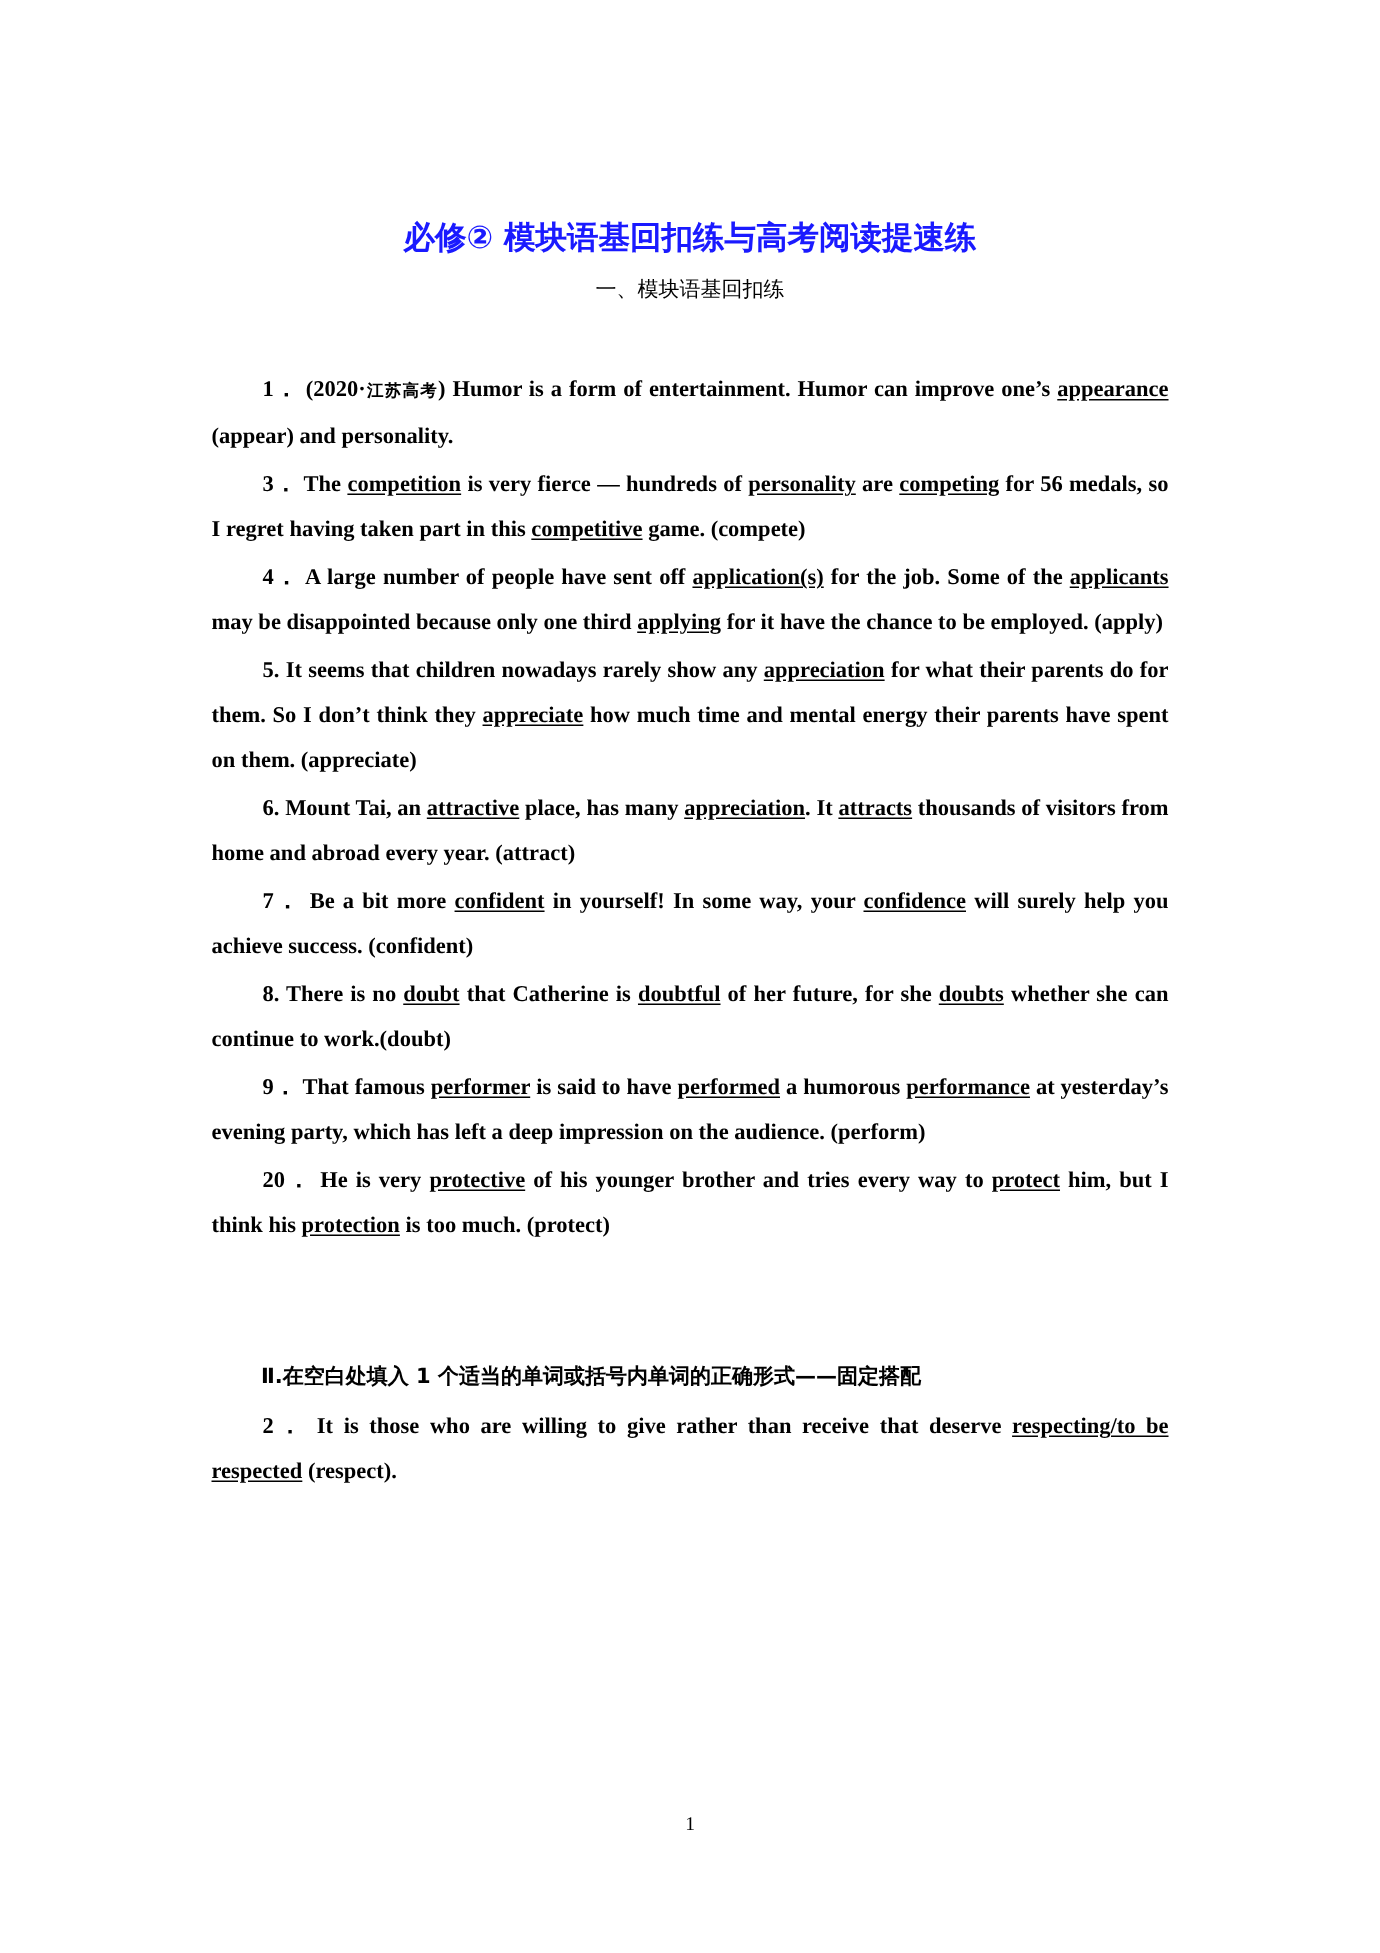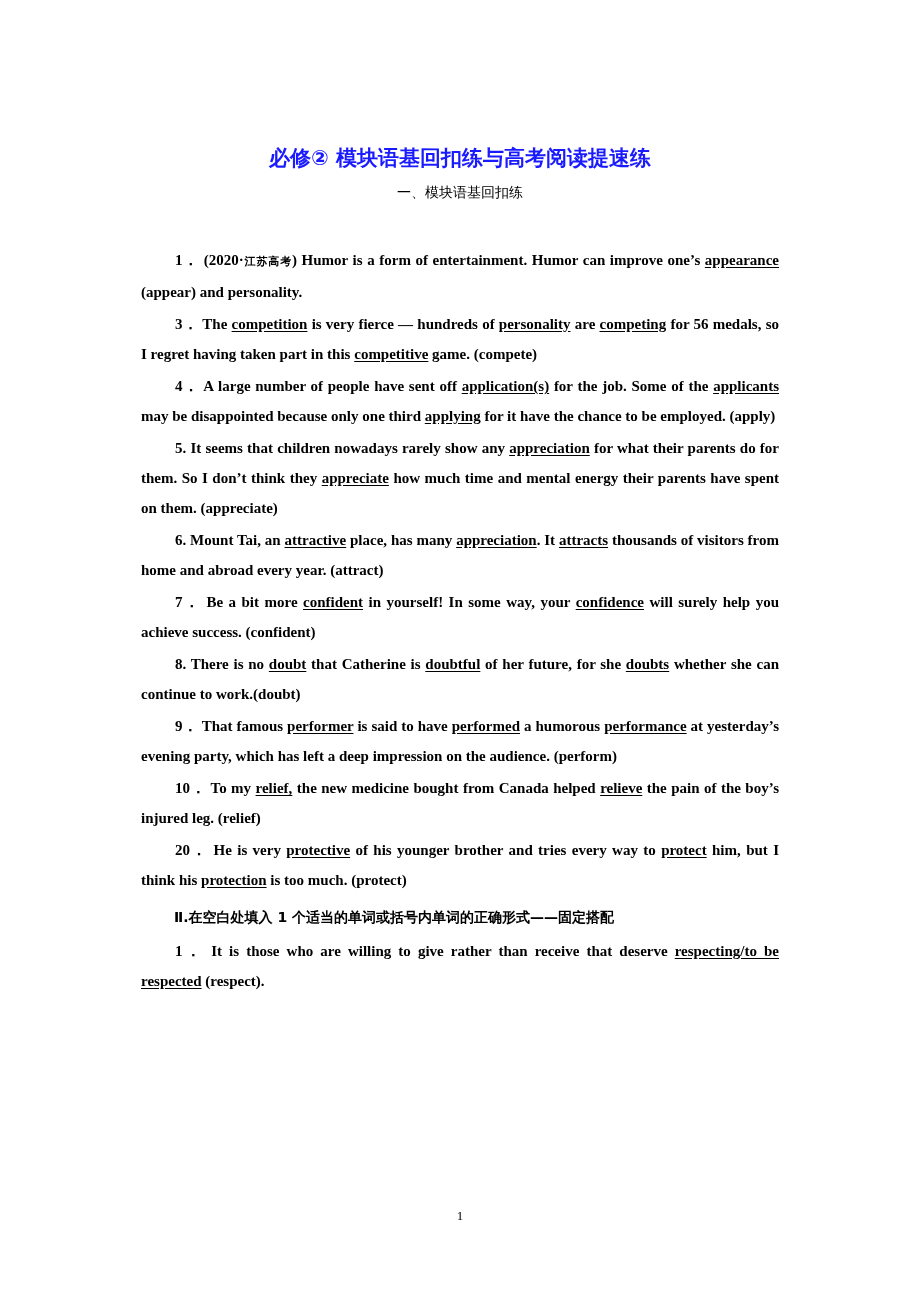--- a/index.html
+++ b/index.html
@@ -30,23 +30,22 @@
 
   <div class="body" style="top:243px;">
       <p class="para"><span>1． (2020·</span><span class="cn">江苏高考</span><span>) Humor is a form of entertainment. Humor can improve one’s </span><span class="u">appearance</span><span> (appear) and personality.</span></p>
       <p class="para"><span>3． The </span><span class="u">competition</span><span> is very fierce — hundreds of </span><span class="u">personality</span><span> are </span><span class="u">competing</span><span> for 56 medals, so I regret having taken part in this </span><span class="u">competitive</span><span> game. (compete)</span></p>
       <p class="para"><span>4． A large number of people have sent off </span><span class="u">application(s)</span><span> for the job. Some of the </span><span class="u">applicants</span><span> may be disappointed because only one third </span><span class="u">applying</span><span> for it have the chance to be employed. (apply)</span></p>
       <p class="para"><span>5. It seems that children nowadays rarely show any </span><span class="u">appreciation</span><span> for what their parents do for them. So I don’t think they </span><span class="u">appreciate</span><span> how much time and mental energy their parents have spent on them. (appreciate)</span></p>
       <p class="para"><span>6. Mount Tai, an </span><span class="u">attractive</span><span> place, has many </span><span class="u">appreciation</span><span>. It </span><span class="u">attracts</span><span> thousands of visitors from home and abroad every year. (attract)</span></p>
       <p class="para"><span>7． Be a bit more </span><span class="u">confident</span><span> in yourself! In some way, your </span><span class="u">confidence</span><span> will surely help you achieve success. (confident)</span></p>
       <p class="para"><span>8. There is no </span><span class="u">doubt</span><span> that Catherine is </span><span class="u">doubtful</span><span> of her future, for she </span><span class="u">doubts</span><span> whether she can continue to work.(doubt)</span></p>
       <p class="para"><span>9． That famous </span><span class="u">performer</span><span> is said to have </span><span class="u">performed</span><span> a humorous </span><span class="u">performance</span><span> at yesterday’s evening party, which has left a deep impression on the audience. (perform)</span></p>
-      <p class="para"><span>10． To my </span><span class="u">relief,</span><span> the new medicine bought from Canada helped </span><span class="u">relieve</span><span> the pain of the boy’s injured leg. (relief)</span></p>
       <p class="para"><span>20． He is very </span><span class="u">protective</span><span> of his younger brother and tries every way to </span><span class="u">protect</span><span> him, but I think his </span><span class="u">protection</span><span> is too much. (protect)</span></p>
     </div>
 
   <div class="section-head" id="sec2head" style="top: 909px; text-align: right;">Ⅱ.在空白处填入 1 个适当的单词或括号内单词的正确形式——固定搭配</div>
   <div class="body" id="sec2body" style="top: 934px;">
-      <p class="para"><span>1． It is those who are willing to give rather than receive that deserve </span><span class="u">respecting/to be respected</span><span> (respect).</span></p>
+      <p class="para"><span>2． It is those who are willing to give rather than receive that deserve </span><span class="u">respecting/to be respected</span><span> (respect).</span></p>
     </div>
 
   <div class="pagenum">1</div>
 </div>
 
 </body></html>

